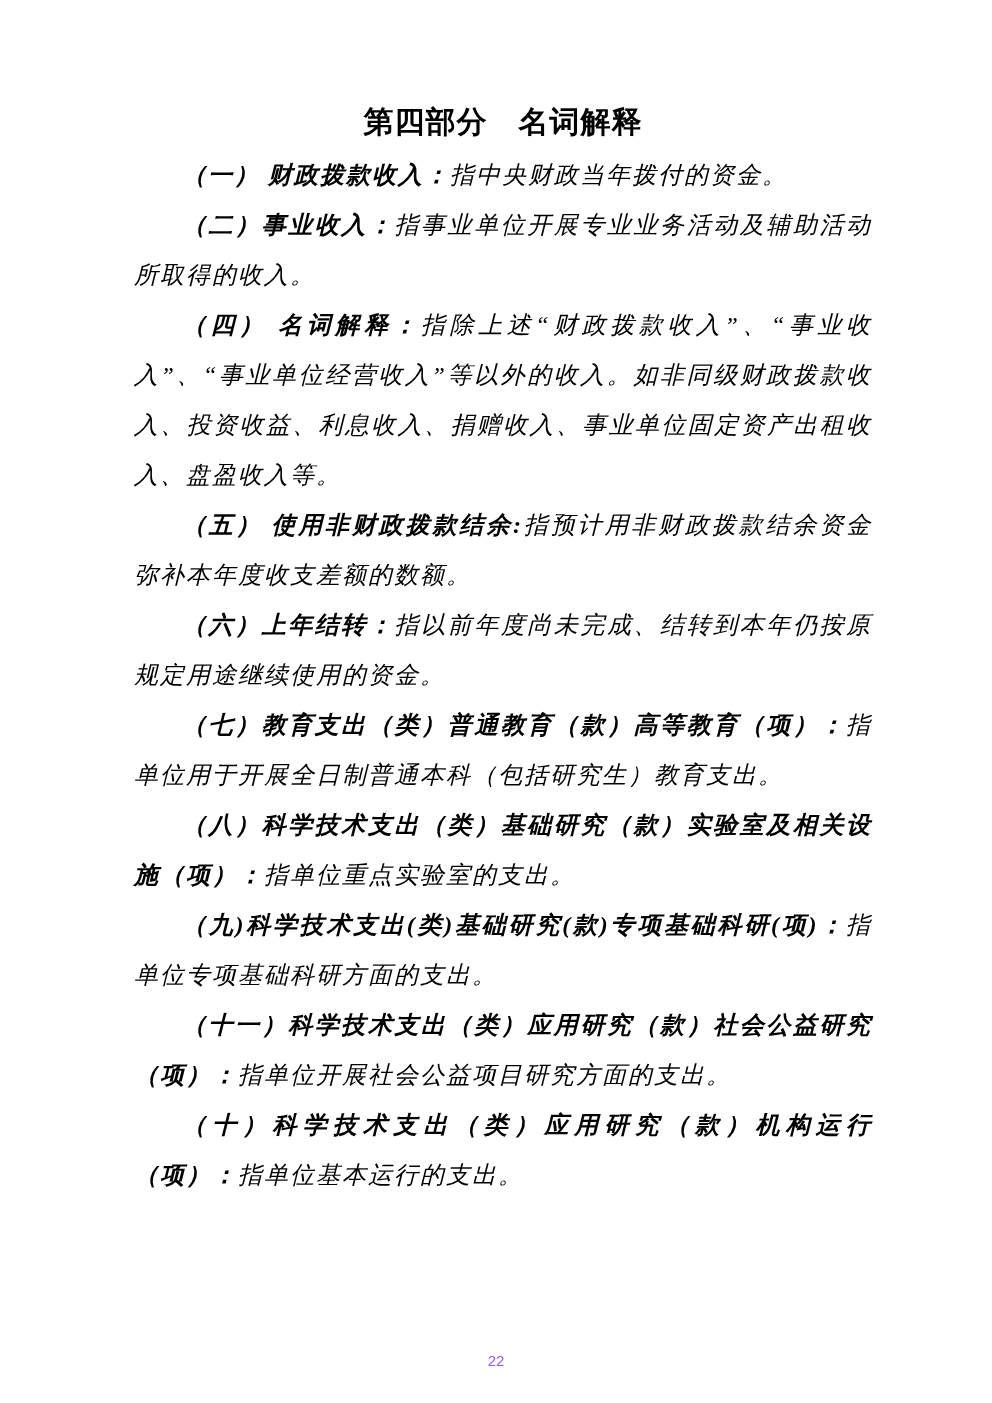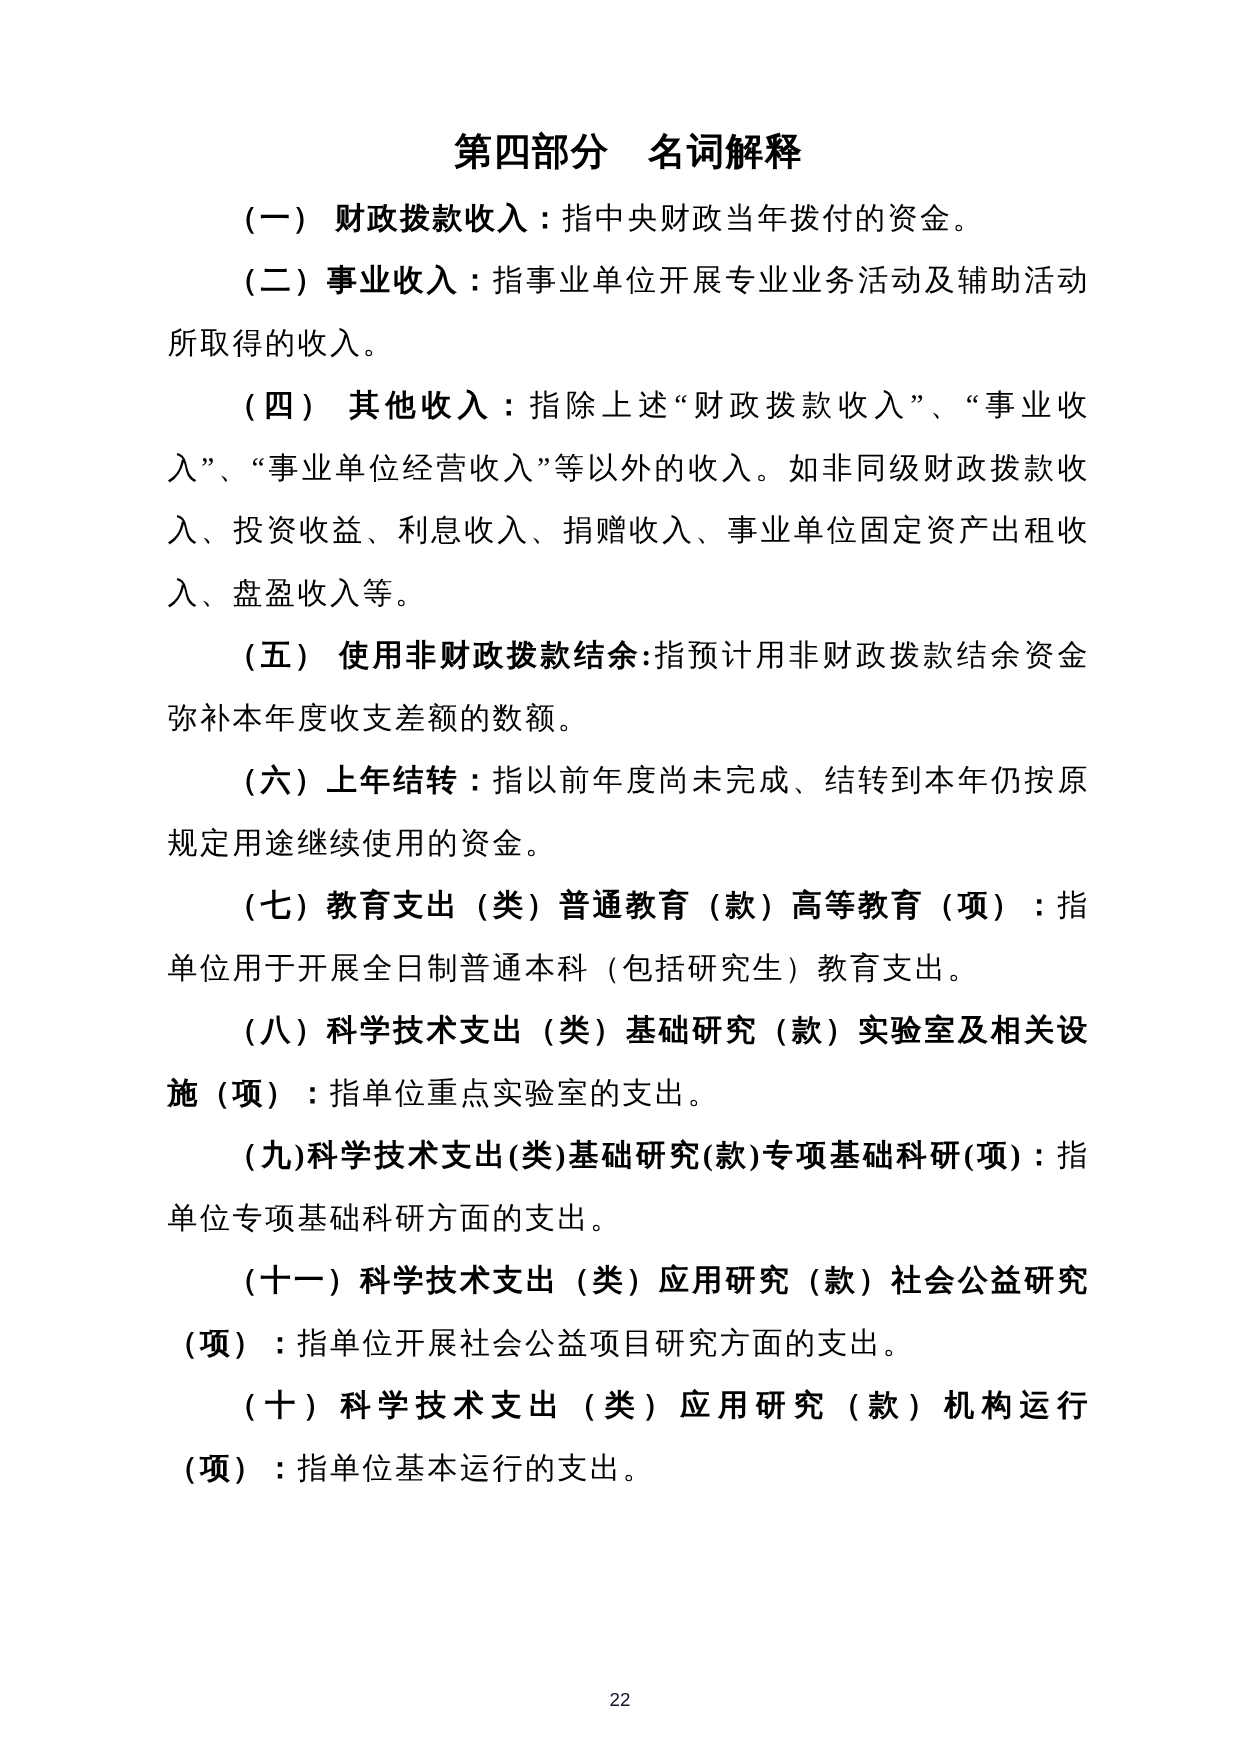--- a/index.html
+++ b/index.html
@@ -33,49 +33,50 @@
     white-space: pre;
   }
   .glossary-item {
     margin: 0;
     font-size: 24px;
     line-height: 50px;
     letter-spacing: 2px;
     text-align: justify;
     text-indent: 2em;
     font-weight: 400;
+    font-style: italic;
   }
   .glossary-item .term {
     font-weight: 700;
   }
   .page-number {
     position: absolute;
     left: 0;
     bottom: 62px;
     width: 100%;
     text-align: center;
     font-size: 15px;
     font-family: "Liberation Sans", "DejaVu Sans", sans-serif;
-    color: #0f172a;
+    color: #8b5cf6;
   }
 </style>
 </head>
 <body>
 
 <div class="page">
   <div class="content">
 
     <h1 class="doc-title">第四部分　名词解释</h1>
 
     <p class="glossary-item"><strong class="term">（一） 财政拨款收入：</strong><span>指中央财政当年拨付的资金。</span></p>
 
     <p class="glossary-item"><strong class="term">（二）事业收入：</strong><span>指事业单位开展专业业务活动及辅助活动所取得的收入。</span></p>
 
 
-    <p class="glossary-item"><strong class="term">（四） 其他收入：</strong><span>指除上述“财政拨款收入”、“事业收入”、“事业单位经营收入”等以外的收入。如非同级财政拨款收入、投资收益、利息收入、捐赠收入、事业单位固定资产出租收入、盘盈收入等。</span></p>
+    <p class="glossary-item"><strong class="term">（四） 名词解释：</strong><span>指除上述“财政拨款收入”、“事业收入”、“事业单位经营收入”等以外的收入。如非同级财政拨款收入、投资收益、利息收入、捐赠收入、事业单位固定资产出租收入、盘盈收入等。</span></p>
 
     <p class="glossary-item"><strong class="term">（五） 使用非财政拨款结余:</strong><span>指预计用非财政拨款结余资金弥补本年度收支差额的数额。</span></p>
 
     <p class="glossary-item"><strong class="term">（六）上年结转：</strong><span>指以前年度尚未完成、结转到本年仍按原规定用途继续使用的资金。</span></p>
 
     <p class="glossary-item"><strong class="term">（七）教育支出（类）普通教育（款）高等教育（项）：</strong><span>指单位用于开展全日制普通本科（包括研究生）教育支出。</span></p>
 
     <p class="glossary-item"><strong class="term">（八）科学技术支出（类）基础研究（款）实验室及相关设施（项）：</strong><span>指单位重点实验室的支出。</span></p>
 
     <p class="glossary-item"><strong class="term">（九)科学技术支出(类)基础研究(款)专项基础科研(项)：</strong><span>指单位专项基础科研方面的支出。</span></p>

